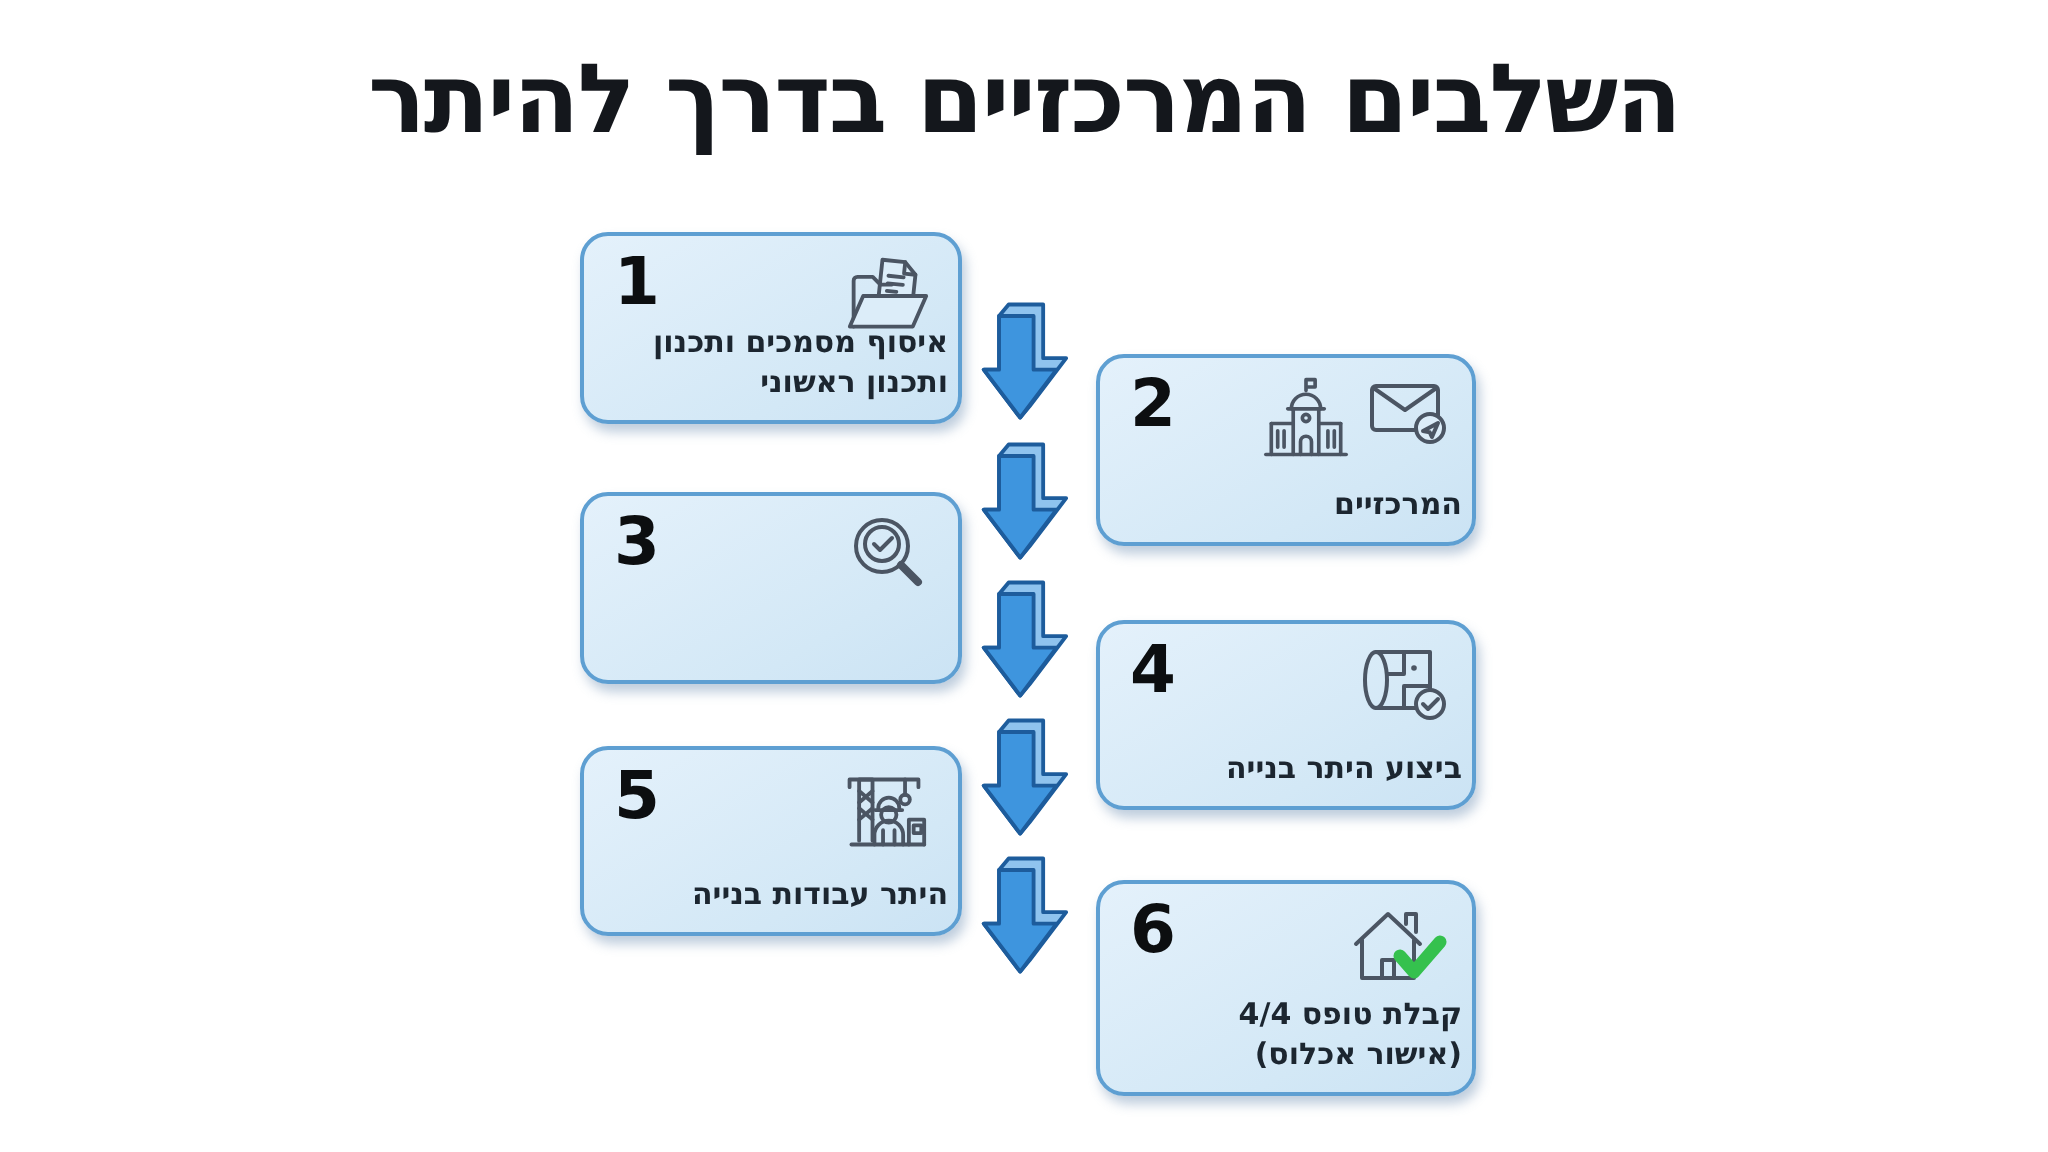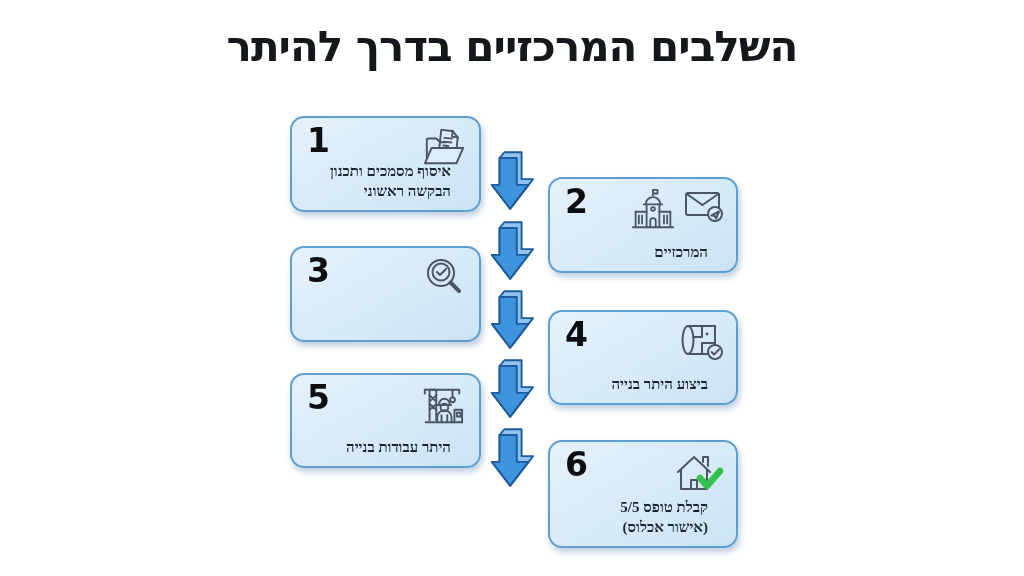--- a/index.html
+++ b/index.html
@@ -4,41 +4,41 @@
 <style>
   html,body{margin:0;padding:0;}
   body{
     width:1024px;height:576px;overflow:hidden;background:#ffffff;
     font-family:"DejaVu Sans","Liberation Sans",sans-serif;
     position:relative;
   }
   .stage{position:absolute;inset:0;width:1024px;height:576px;}
   .title{
     position:absolute;top:22px;left:0;width:1024px;
-    text-align:center;font-size:42px;font-weight:800;color:#14171c;
+    text-align:center;font-size:48px;font-weight:800;color:#14171c;
     letter-spacing:-1px;direction:rtl;
   }
   .card{
     position:absolute;
     border:2px solid #5e9fd2;border-radius:14px;
     background:linear-gradient(150deg,#e4f1fb 0%,#d3e8f6 70%,#cbe3f4 100%);
     box-shadow:2px 4px 6px rgba(110,145,180,0.45);
     box-sizing:border-box;
   }
   .card .num{
     position:absolute;left:15px;top:6px;
     font-size:33px;font-weight:800;color:#0c0e10;line-height:1;
   }
   .card .icons{
     position:absolute;right:12px;top:9px;display:flex;gap:7px;align-items:flex-start;
   }
   .card .label{
-    position:absolute;right:28px;left:6px;bottom:9px;
+    position:absolute;right:5px;left:6px;bottom:9px;
     direction:rtl;text-align:right;
-    font-size:15px;font-weight:700;color:#1c2630;line-height:1.3;font-family:Liberation Serif, serif;
+    font-size:15px;font-weight:700;color:#1c2630;line-height:1.3;
   }
   .card .label span{display:block;white-space:nowrap;}
   .arrow{position:absolute;width:46px;height:64px;}
   svg{display:block;}
   .ic{stroke:#4b5563;fill:none;stroke-width:2;stroke-linecap:round;stroke-linejoin:round;}
   .ic-fill{fill:#dcedf9;}
 </style>
 </head>
 <body>
 
@@ -56,21 +56,21 @@
           <path d="M24 12 h8 M24 16 h8 M24 20 h5"></path>
         </g>
         <g class="ic">
           <path d="M6 38 V14 c0-1.2 0.9-2 2-2 h8 l4 4 h6"></path>
           <path class="ic-fill" d="M4 38 L11 22 H44 L37 38 Z"></path>
         </g>
       </svg>
     </div>
     <div class="label">
       <span>איסוף מסמכים ותכנון</span>
-      <span>הבקשה ראשוני</span>
+      <span>ותכנון ראשוני</span>
     </div>
   </div>
 
   <div class="card" style="left:548px;top:177px;width:190px;height:96px;">
     <div class="num">2</div>
     <div class="icons">
       <svg width="48" height="42" viewBox="0 0 52 46">
         <g class="ic" stroke-width="1.8">
           <path d="M26 8 V2 h5 v4 h-5"></path>
           <path d="M18 18 a8 8 0 0 1 16 0"></path>
@@ -166,21 +166,21 @@
         <g class="ic" stroke-width="1.8">
           <path d="M31 11 v-5 h5 v9"></path>
           <path d="M6 21 L22 6 L38 21"></path>
           <path d="M9 19 V38 h26 V19"></path>
           <path d="M19 38 v-9 h6 v9"></path>
         </g>
         <path d="M28 27 l7 8 L48 20" stroke="#35c14e" stroke-width="6.5" fill="none" stroke-linecap="round" stroke-linejoin="round"></path>
       </svg>
     </div>
     <div class="label">
-      <span>קבלת טופס 5/5</span>
+      <span>קבלת טופס 4/4</span>
       <span>(אישור אכלוס)</span>
     </div>
   </div>
 
   <svg class="arrow" style="left:489px;top:149px;" viewBox="0 0 48 64">
     <g stroke="#1d5c9c" stroke-width="2" stroke-linejoin="round">
       <path fill="#8fc3ee" d="M11 8 L16 2 H34 V30 H46 L27 55 L22 61 L3 36 H11 Z"></path>
       <path fill="#3e95de" d="M11 8 H29 V36 H41 L22 61 L3 36 H11 Z"></path>
     </g>
   </svg>

